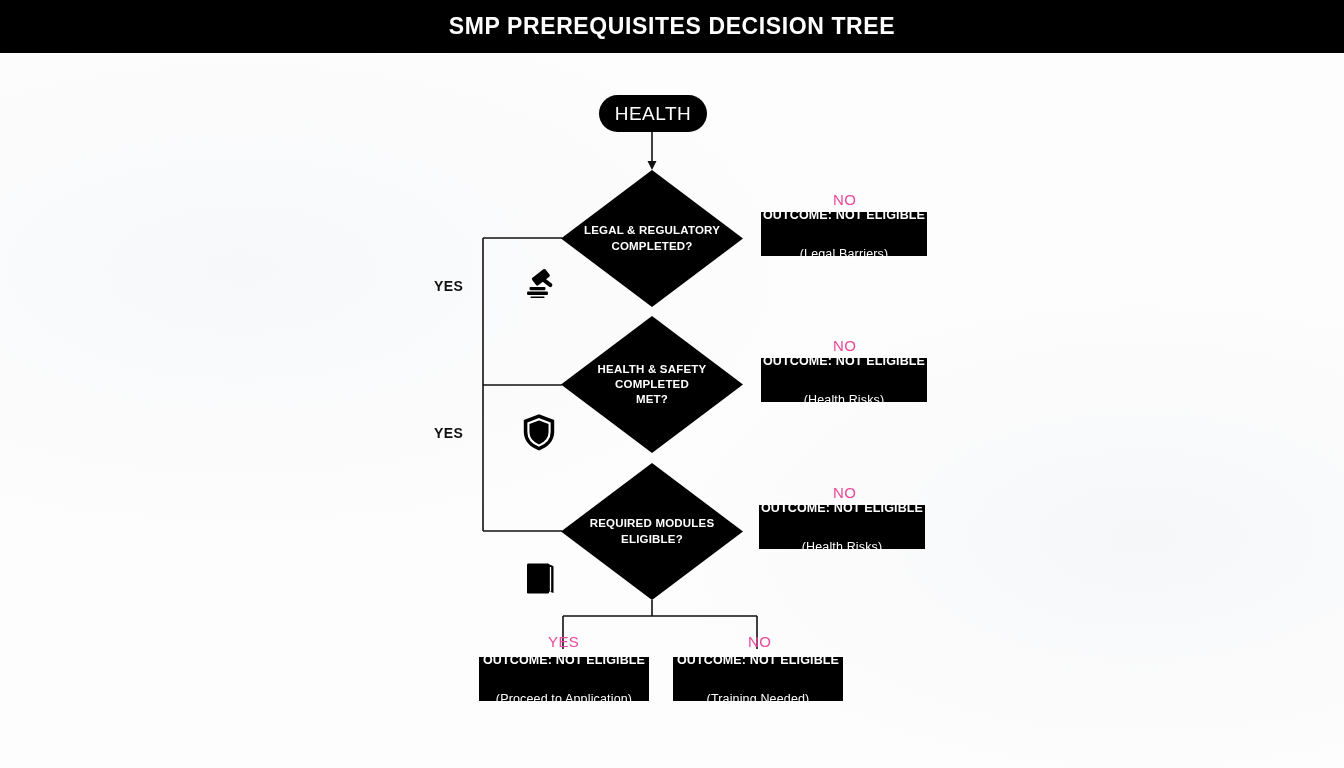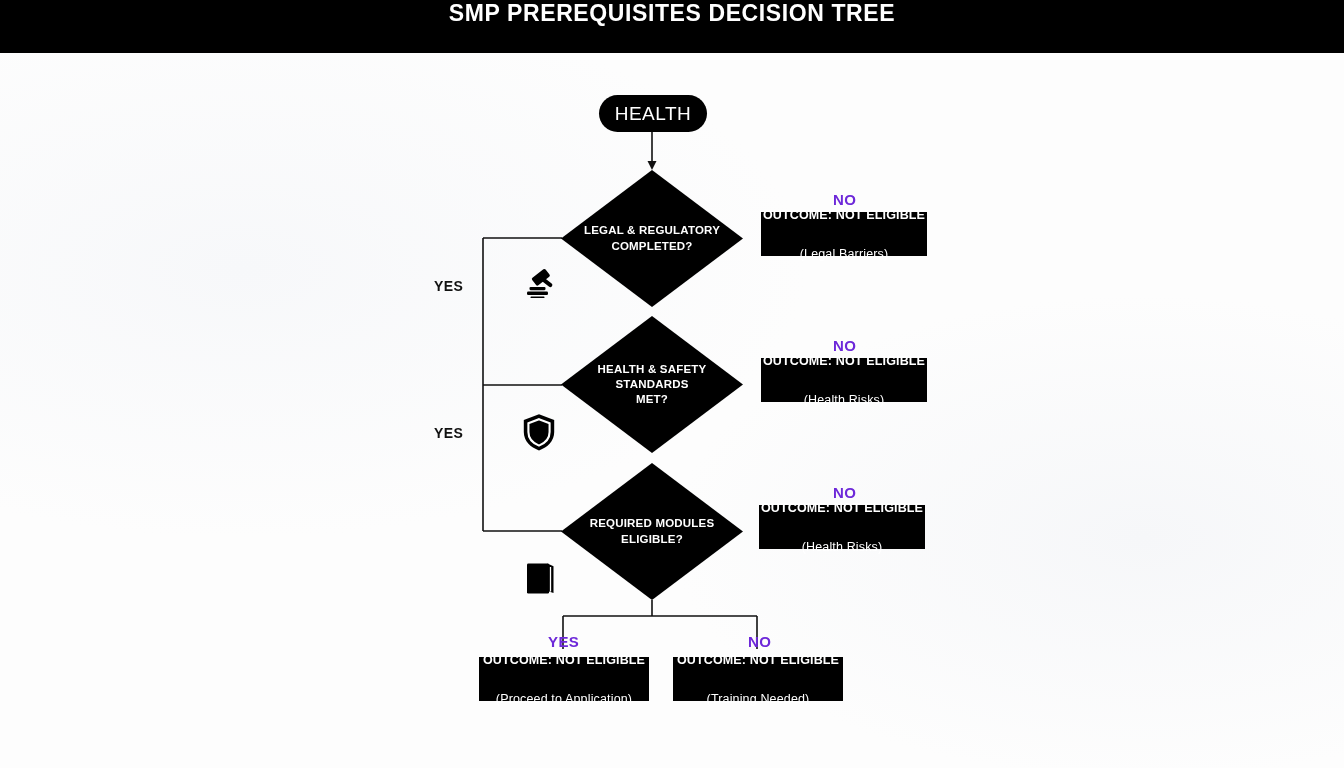--- a/index.html
+++ b/index.html
@@ -28,21 +28,21 @@
   }
 
   
   #titlebar {
     position: absolute;
     left: 0; top: 0;
     width: 1344px;
     height: 53px;
     background: #000000;
     display: flex;
-    align-items: flex-start;
+    align-items: center;
     justify-content: center;
   }
   #titlebar .title-text {
     color: #ffffff;
     font-size: 23px;
     font-weight: bold;
     letter-spacing: 0.6px;
   }
 
   
@@ -130,23 +130,23 @@
     color: #111111;
     font-size: 14px;
     font-weight: bold;
     letter-spacing: 0.4px;
   }
   #yes1 { left: 434px; top: 225px; }
   #yes2 { left: 434px; top: 372px; }
 
   
   .branch-label {
-    color: #6d28d9;
+    color: #ec4899;
     font-size: 15px;
-    font-weight: bold;
+    font-weight: normal;
     letter-spacing: 0.4px;
   }
   #no1 { left: 833px; top: 138px; }
   #no2 { left: 833px; top: 284px; }
   #no3 { left: 833px; top: 431px; }
 
   
   .outcome {
     background: #000000;
     display: flex;
@@ -246,21 +246,21 @@
 
   <div class="node outcome" id="out1">
     <span class="oc-main">OUTCOME: NOT ELIGIBLE</span>
     <span class="oc-sub">(Legal Barriers)</span>
   </div>
 
   <div class="node diamond-wrap" id="d2">
     <div class="diamond-shape"></div>
     <div class="diamond-text">
       <span>HEALTH &amp; SAFETY</span>
-      <span>STANDARDS</span>
+      <span>COMPLETED</span>
       <span>MET?</span>
     </div>
   </div>
 
   <div class="node side-icon" id="icon-safety">
     <svg width="38" height="40" viewBox="0 0 38 40">
       <g fill="#000000">
         <path d="M19 2.2 L34.2 8.0 L34.2 20.0 C34.2 29.2 27.6 35.4 19 38.4
                  C10.4 35.4 3.8 29.2 3.8 20.0 L3.8 8.0 Z"></path>
       </g>

